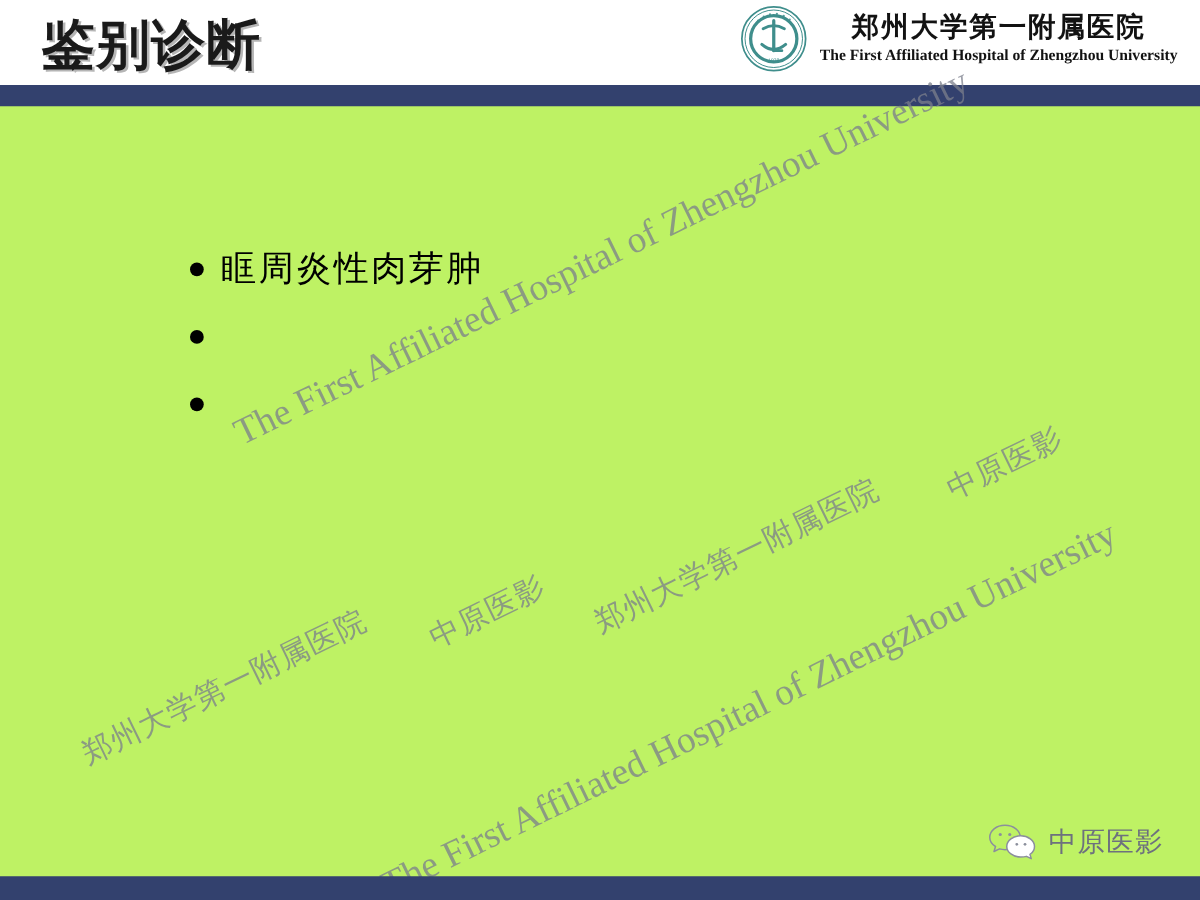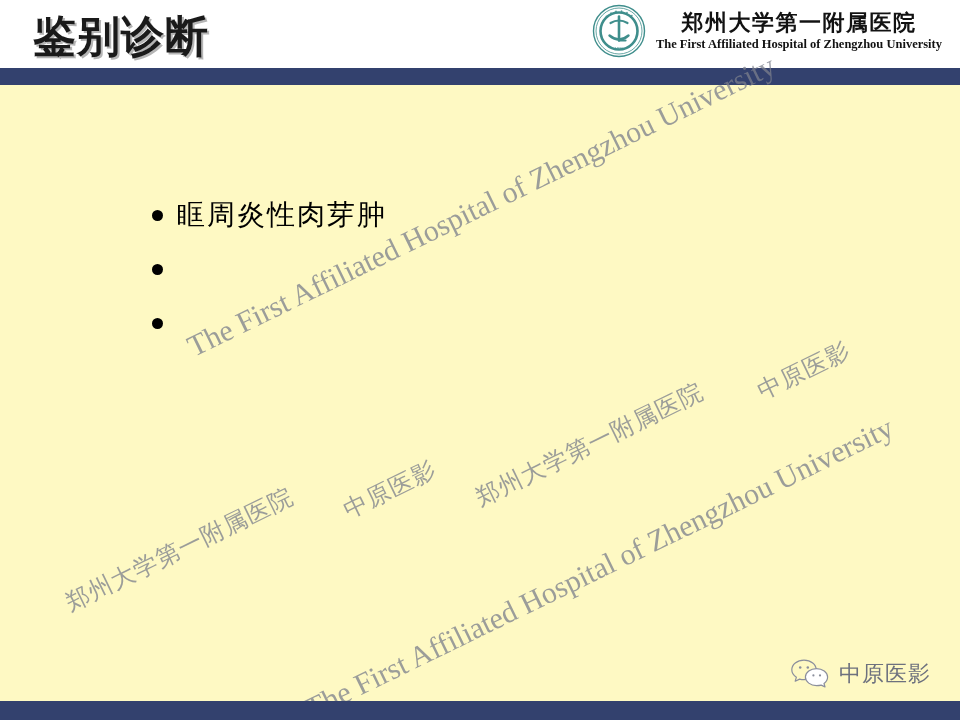--- a/index.html
+++ b/index.html
@@ -10,21 +10,21 @@
     width: 960px;
     height: 720px;
     background: #ffffff;
     font-family: "DejaVu Sans", "Liberation Sans", sans-serif;
     overflow: hidden;
   }
   .slide {
     position: relative;
     width: 960px;
     height: 720px;
-    background: #fef9c3;
+    background: #bef264;
     overflow: hidden;
   }
 
   
   .header {
     position: absolute;
     left: 0;
     top: 0;
     width: 960px;
     height: 68px;

